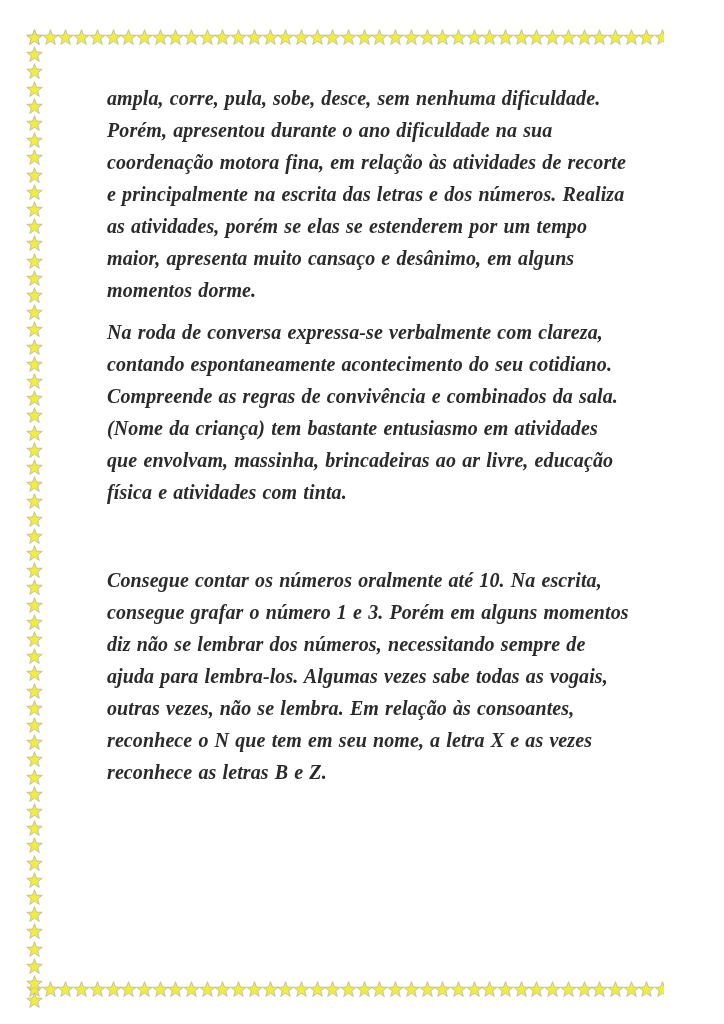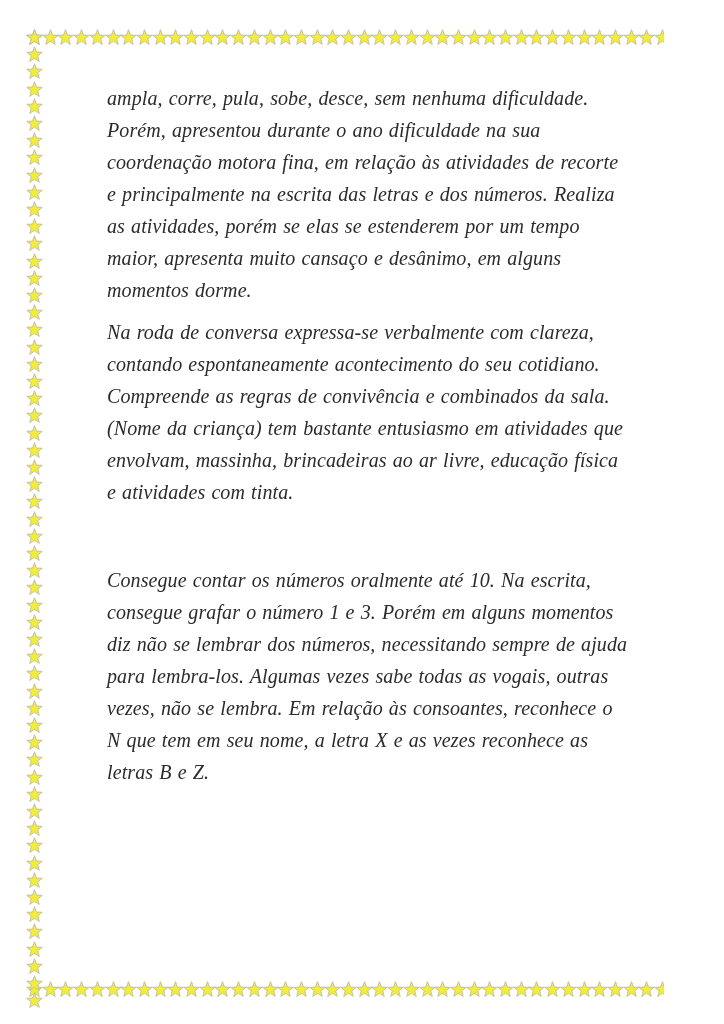--- a/index.html
+++ b/index.html
@@ -12,20 +12,21 @@
     font-family: "Liberation Serif", serif;
   }
 
   .page {
     position: relative;
     width: 664px;
     height: 1024px;
     background: #ffffff;
     overflow: hidden;
     box-sizing: border-box;
+    font-weight: bold;
   }
 
   
   .star-border {
     position: absolute;
     pointer-events: none;
   }
   .star-border.top    { left: 26px;  top: 29px;   width: 676px; height: 18px; }
   .star-border.bottom { left: 26px;  top: 981px;  width: 676px; height: 18px; }
   .star-border.left   { left: 26px;  top: 29px;   width: 18px;  height: 970px; }

